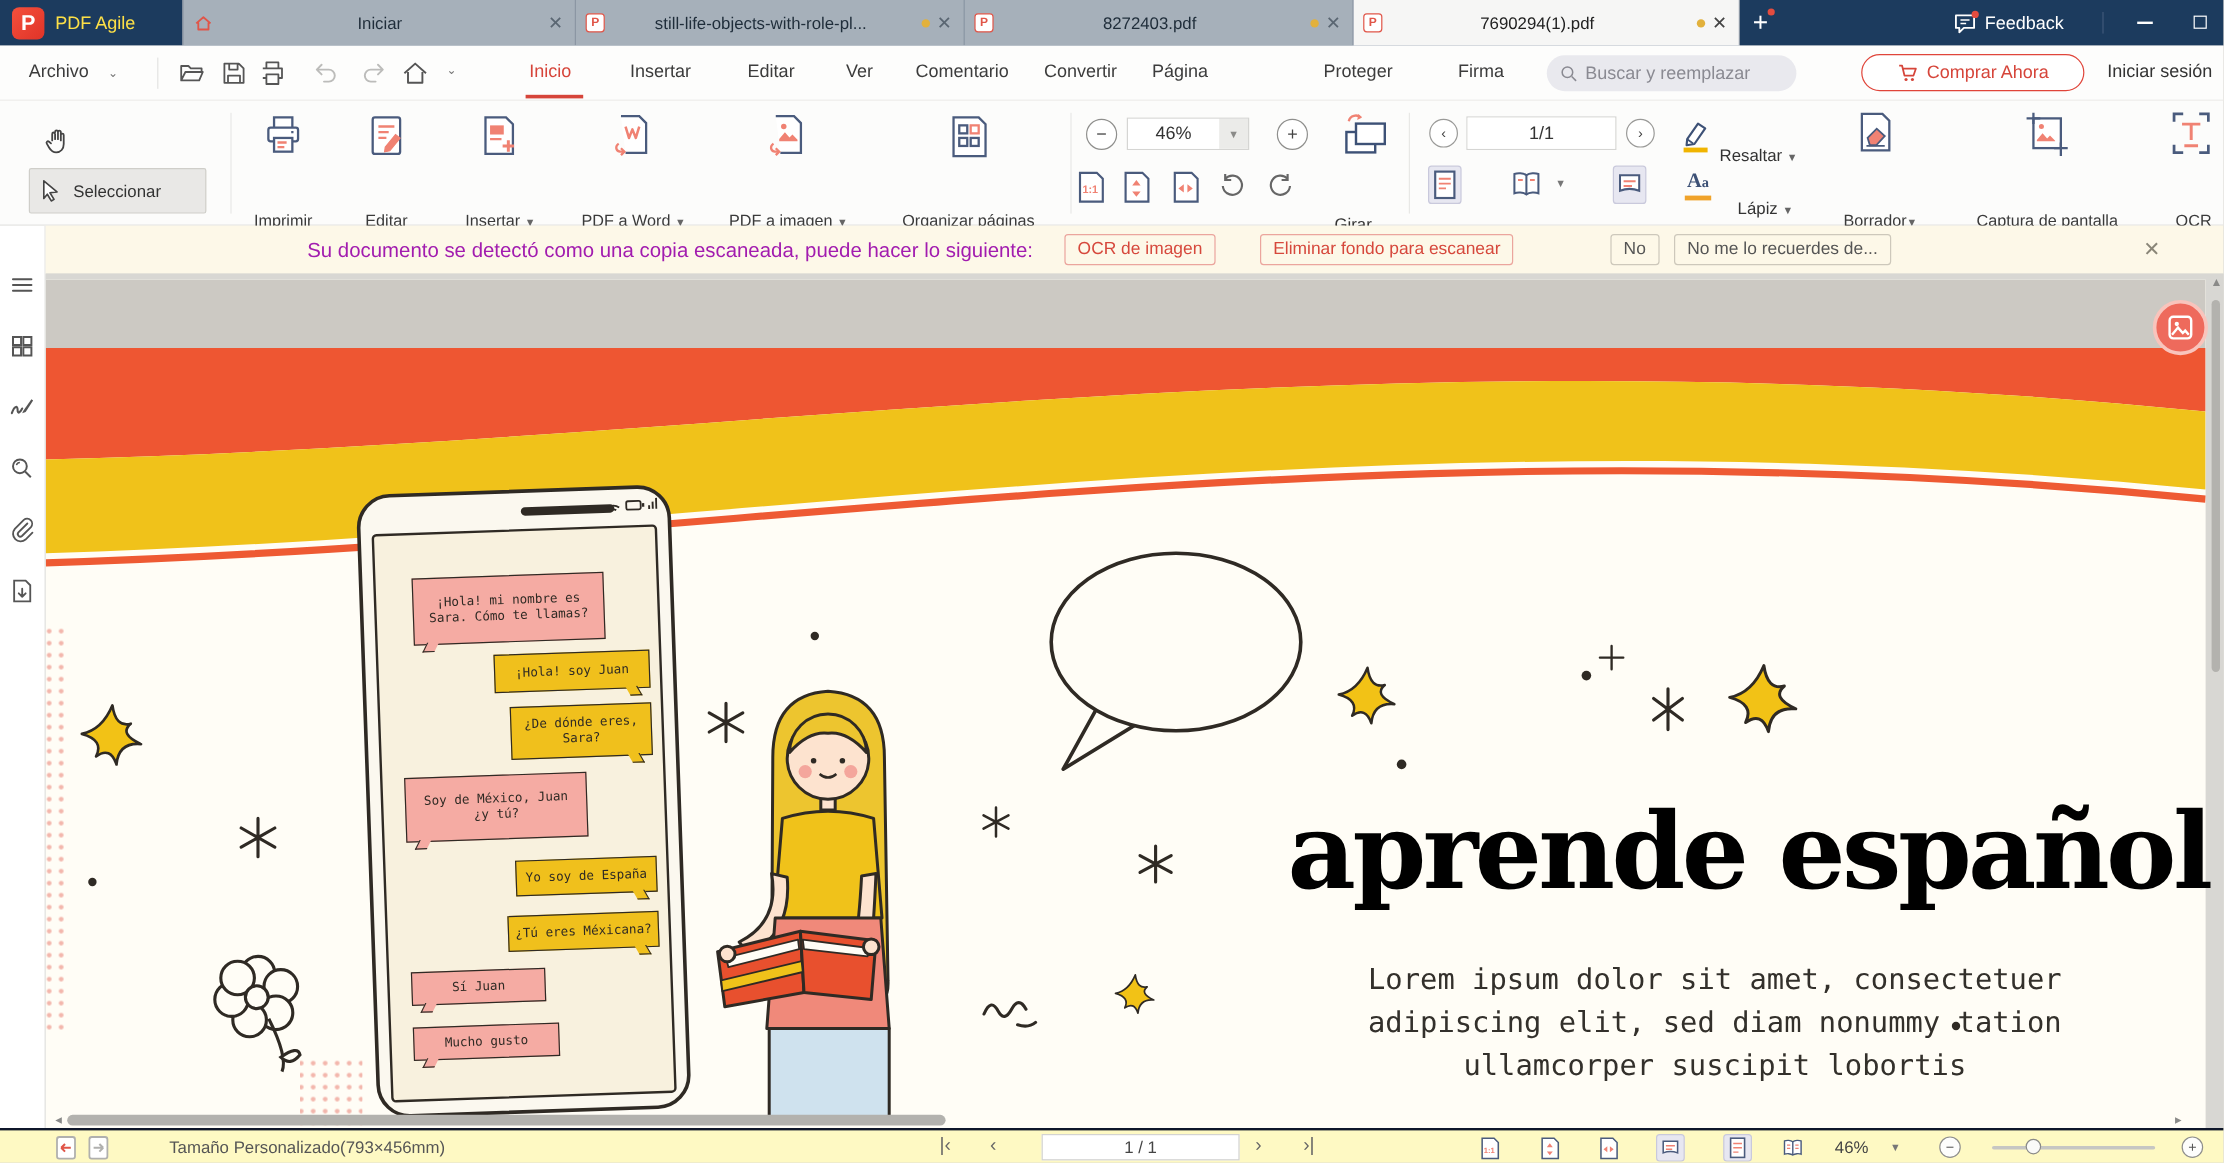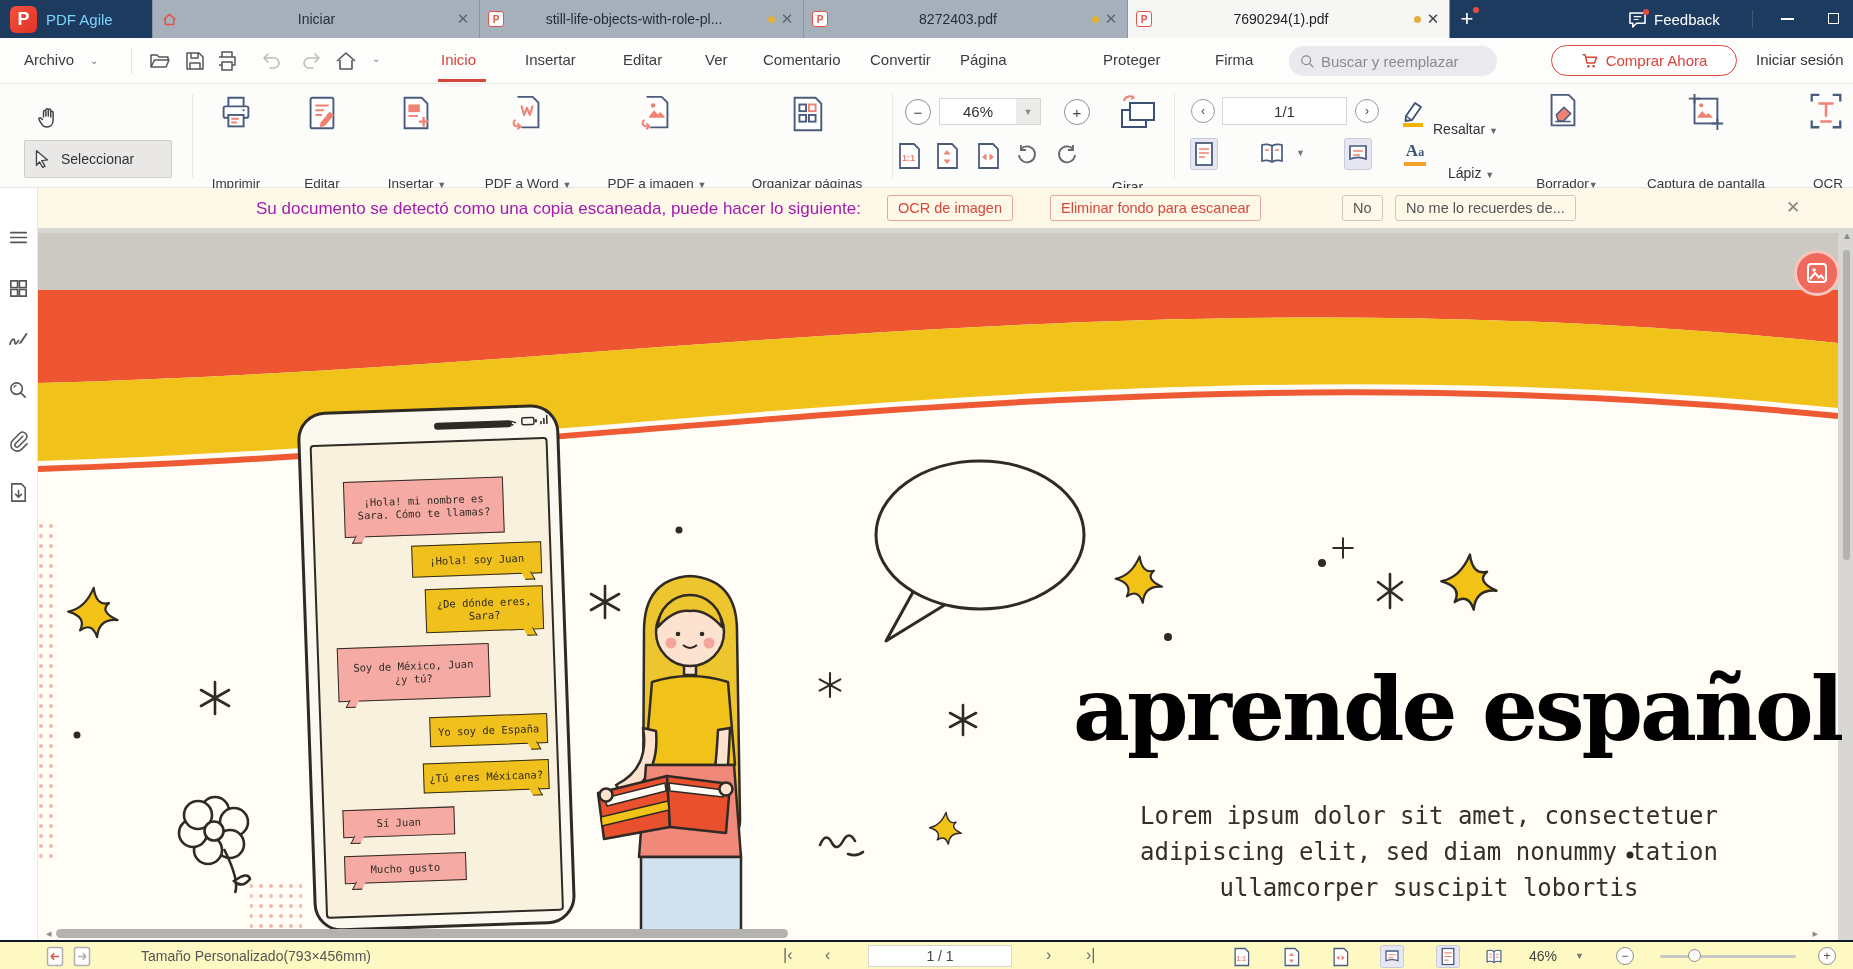--- a/index.html
+++ b/index.html
@@ -5,21 +5,21 @@
   * { margin:0; padding:0; box-sizing:border-box; }
   html,body { width:1853px; height:969px; overflow:hidden;
     font-family:"Liberation Sans",sans-serif; background:#d8d7d3; }
   .abs { position:absolute; }
 
   
   .titlebar { height:38px; background:#1c3b5e; display:flex; align-items:stretch; position:relative; }
   .brand { width:152px; display:flex; align-items:center; gap:9px; padding-left:10px; }
   .logo { width:27px; height:27px; border-radius:6px; background:linear-gradient(135deg,#f4503c,#e03328);
     color:#fff; font-weight:bold; font-size:18px; display:flex; align-items:center; justify-content:center; }
-  .brand-name { color:#7dd3fc; font-size:15px; }
+  .brand-name { color:#fde047; font-size:15px; }
   .tab { display:flex; align-items:center; background:#a6b0ba; border-right:1px solid #8b96a3;
     padding:0 8px; position:relative; cursor:default; }
   .tab.active { background:#f6f6f5; }
   .tab-label { flex:1; text-align:center; font-size:14px; color:#1f2d3a; white-space:nowrap;
     overflow:hidden; text-overflow:ellipsis; padding:0 4px; }
   .tab.active .tab-label { color:#222; }
   .tab-home { width:17px; height:17px; flex:0 0 auto; }
   .ticon { width:16px; height:16px; border-radius:3px; background:#fff; border:1.5px solid #e05548;
     color:#e05548; font-size:10px; font-weight:bold; display:flex; align-items:center; justify-content:center; flex:0 0 auto; }
   .tdot { width:7px; height:7px; border-radius:50%; background:#e2b13c; margin:0 4px; flex:0 0 auto; }
@@ -135,21 +135,21 @@
   .hthumb { position:absolute; left:10px; width:732px; height:9px; border-radius:5px; background:#b3b2ae; }
   .harrow { color:#8a8a88; font-size:11px; position:absolute; top:0; }
   .vscroll { position:absolute; right:0; top:0; width:13px; height:698px; }
   .vthumb { position:absolute; left:3px; top:22px; width:7px; height:310px; border-radius:4px; background:#b3b2ae; }
   .varrow { position:absolute; left:2px; top:2px; color:#8a8a88; font-size:10px; }
 
   
   .status { height:29px; background:#fef9c3; border-top:2px solid #0f172a; position:relative; font-size:14px; color:#555; }
   .status .sit { position:absolute; top:4px; }
   .snav { font-size:16px; color:#666; }
-  .spage-box { position:absolute; left:868px; top:3px; width:144px; height:22px; border:1px solid #d3d3d1; background:#fff; }
+  .spage-box { position:absolute; left:868px; top:3px; width:165px; height:22px; border:1px solid #d3d3d1; background:#fff; }
   .spage-box input { width:100%; height:100%; border:none; outline:none; text-align:center; font-size:14px;
     color:#444; background:transparent; font-family:"Liberation Sans",sans-serif; }
   .scircle { position:absolute; width:18px; height:18px; border:1.5px solid #8f8f8d; border-radius:50%;
     display:flex; align-items:center; justify-content:center; font-size:12px; color:#555; background:#fdfdfc; }
   .sicon { position:absolute; top:3px; width:24px; height:23px; display:flex; align-items:center; justify-content:center; border-radius:3px; }
   .sicon.sel { background:#e7e7f1; border:1px solid #c9c9dc; }
   .sl-track { position:absolute; left:1660px; top:13px; width:136px; height:3px; background:#c6c6c3; border-radius:2px; }
   .sl-thumb { position:absolute; left:1688px; top:7px; width:13px; height:13px; border-radius:50%;
     background:#fafaf8; border:1.5px solid #8a8a88; }
 </style>

